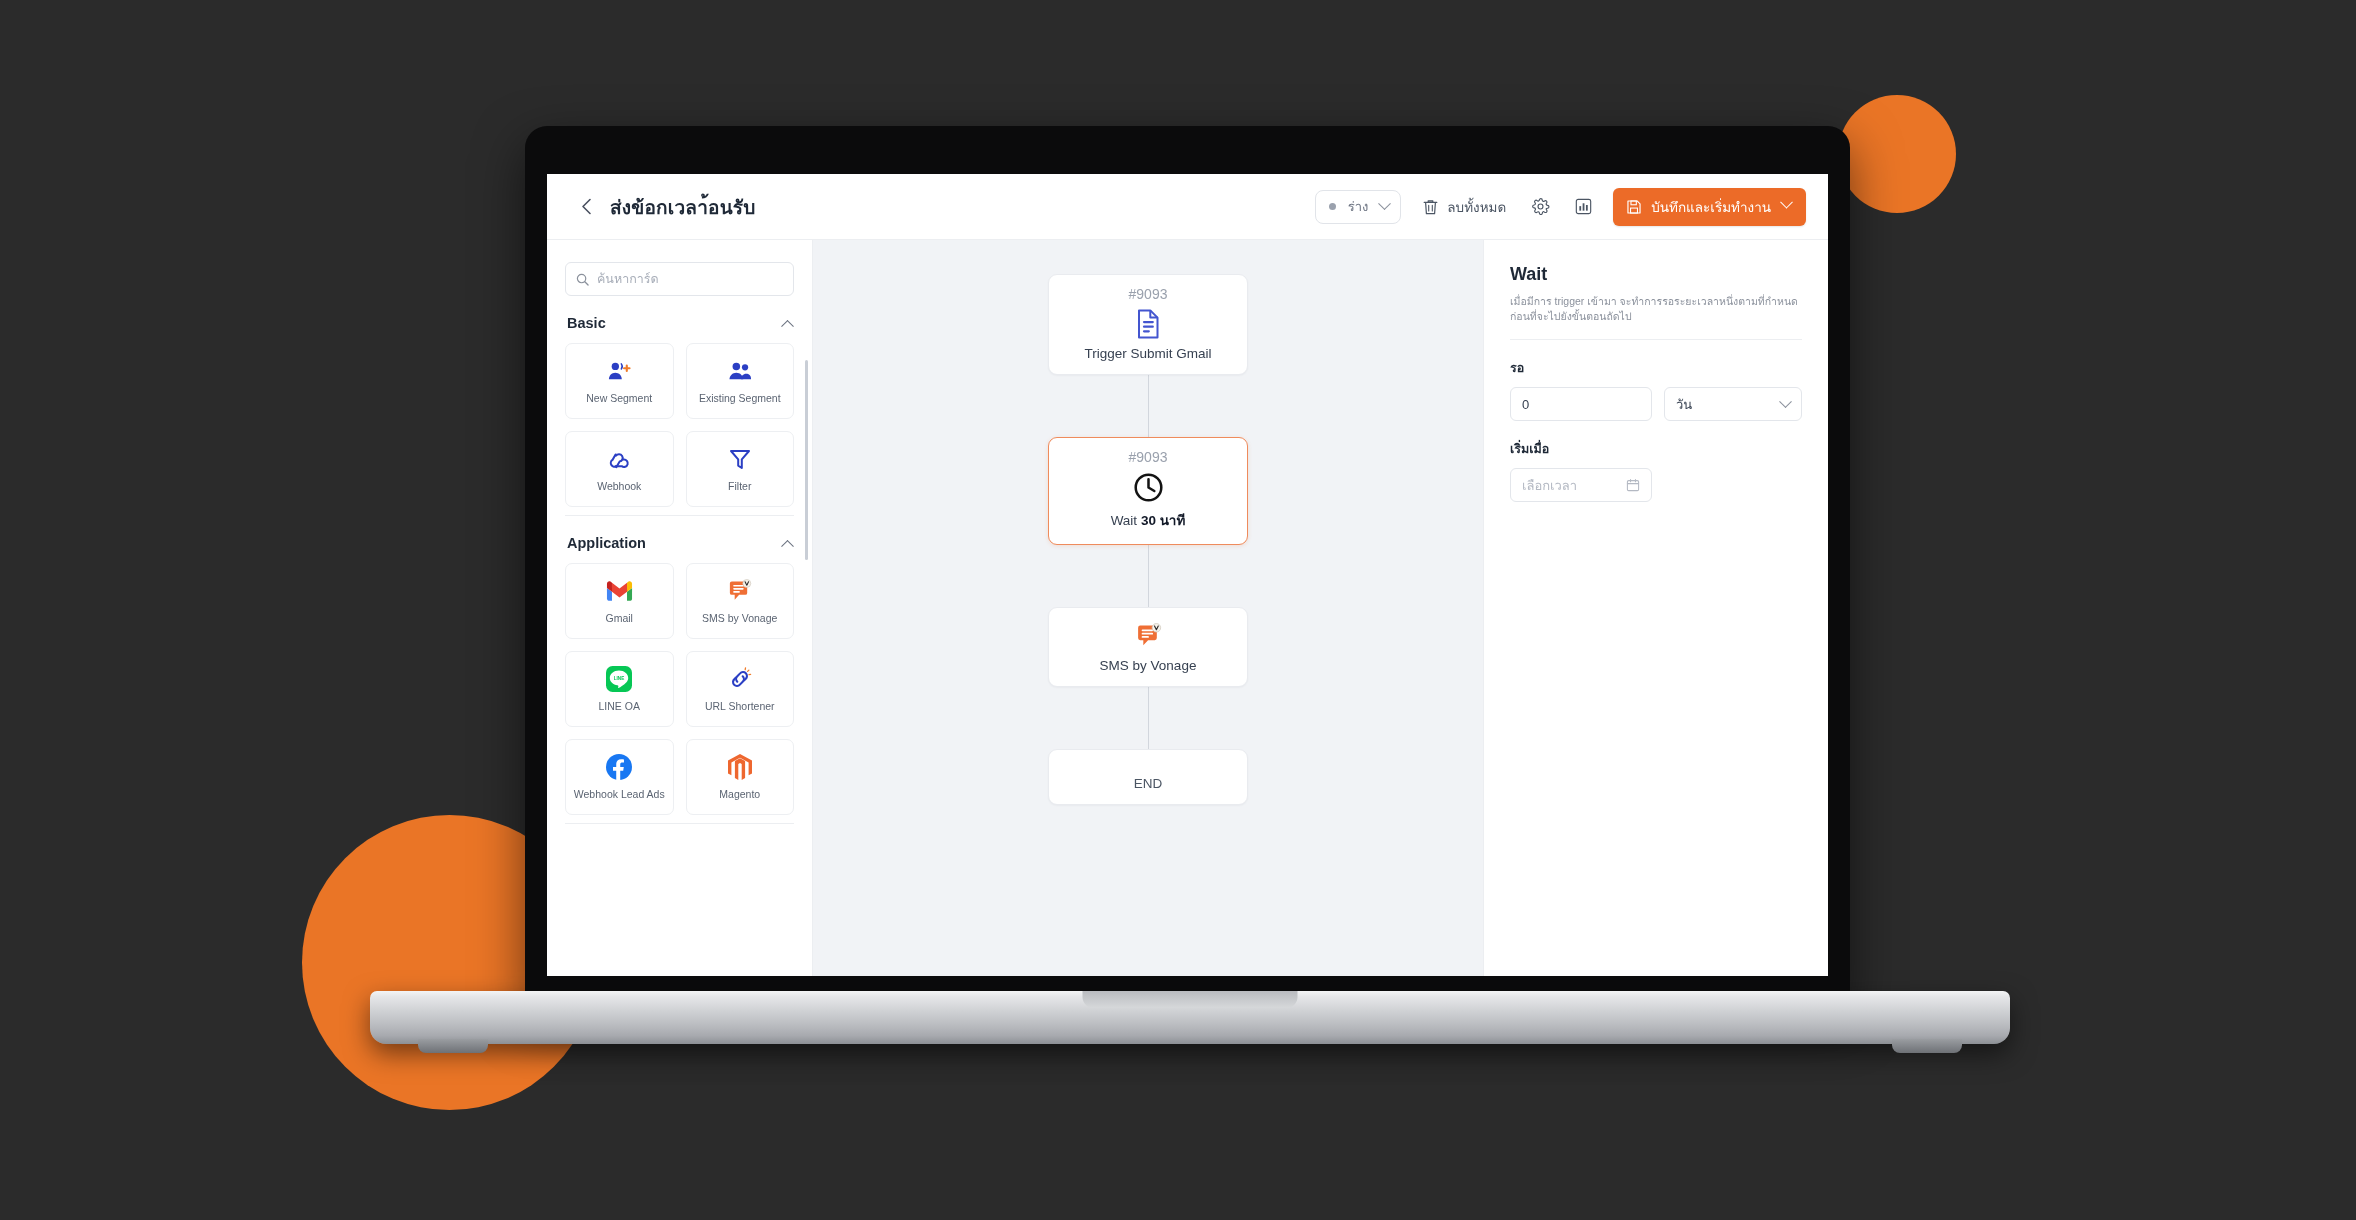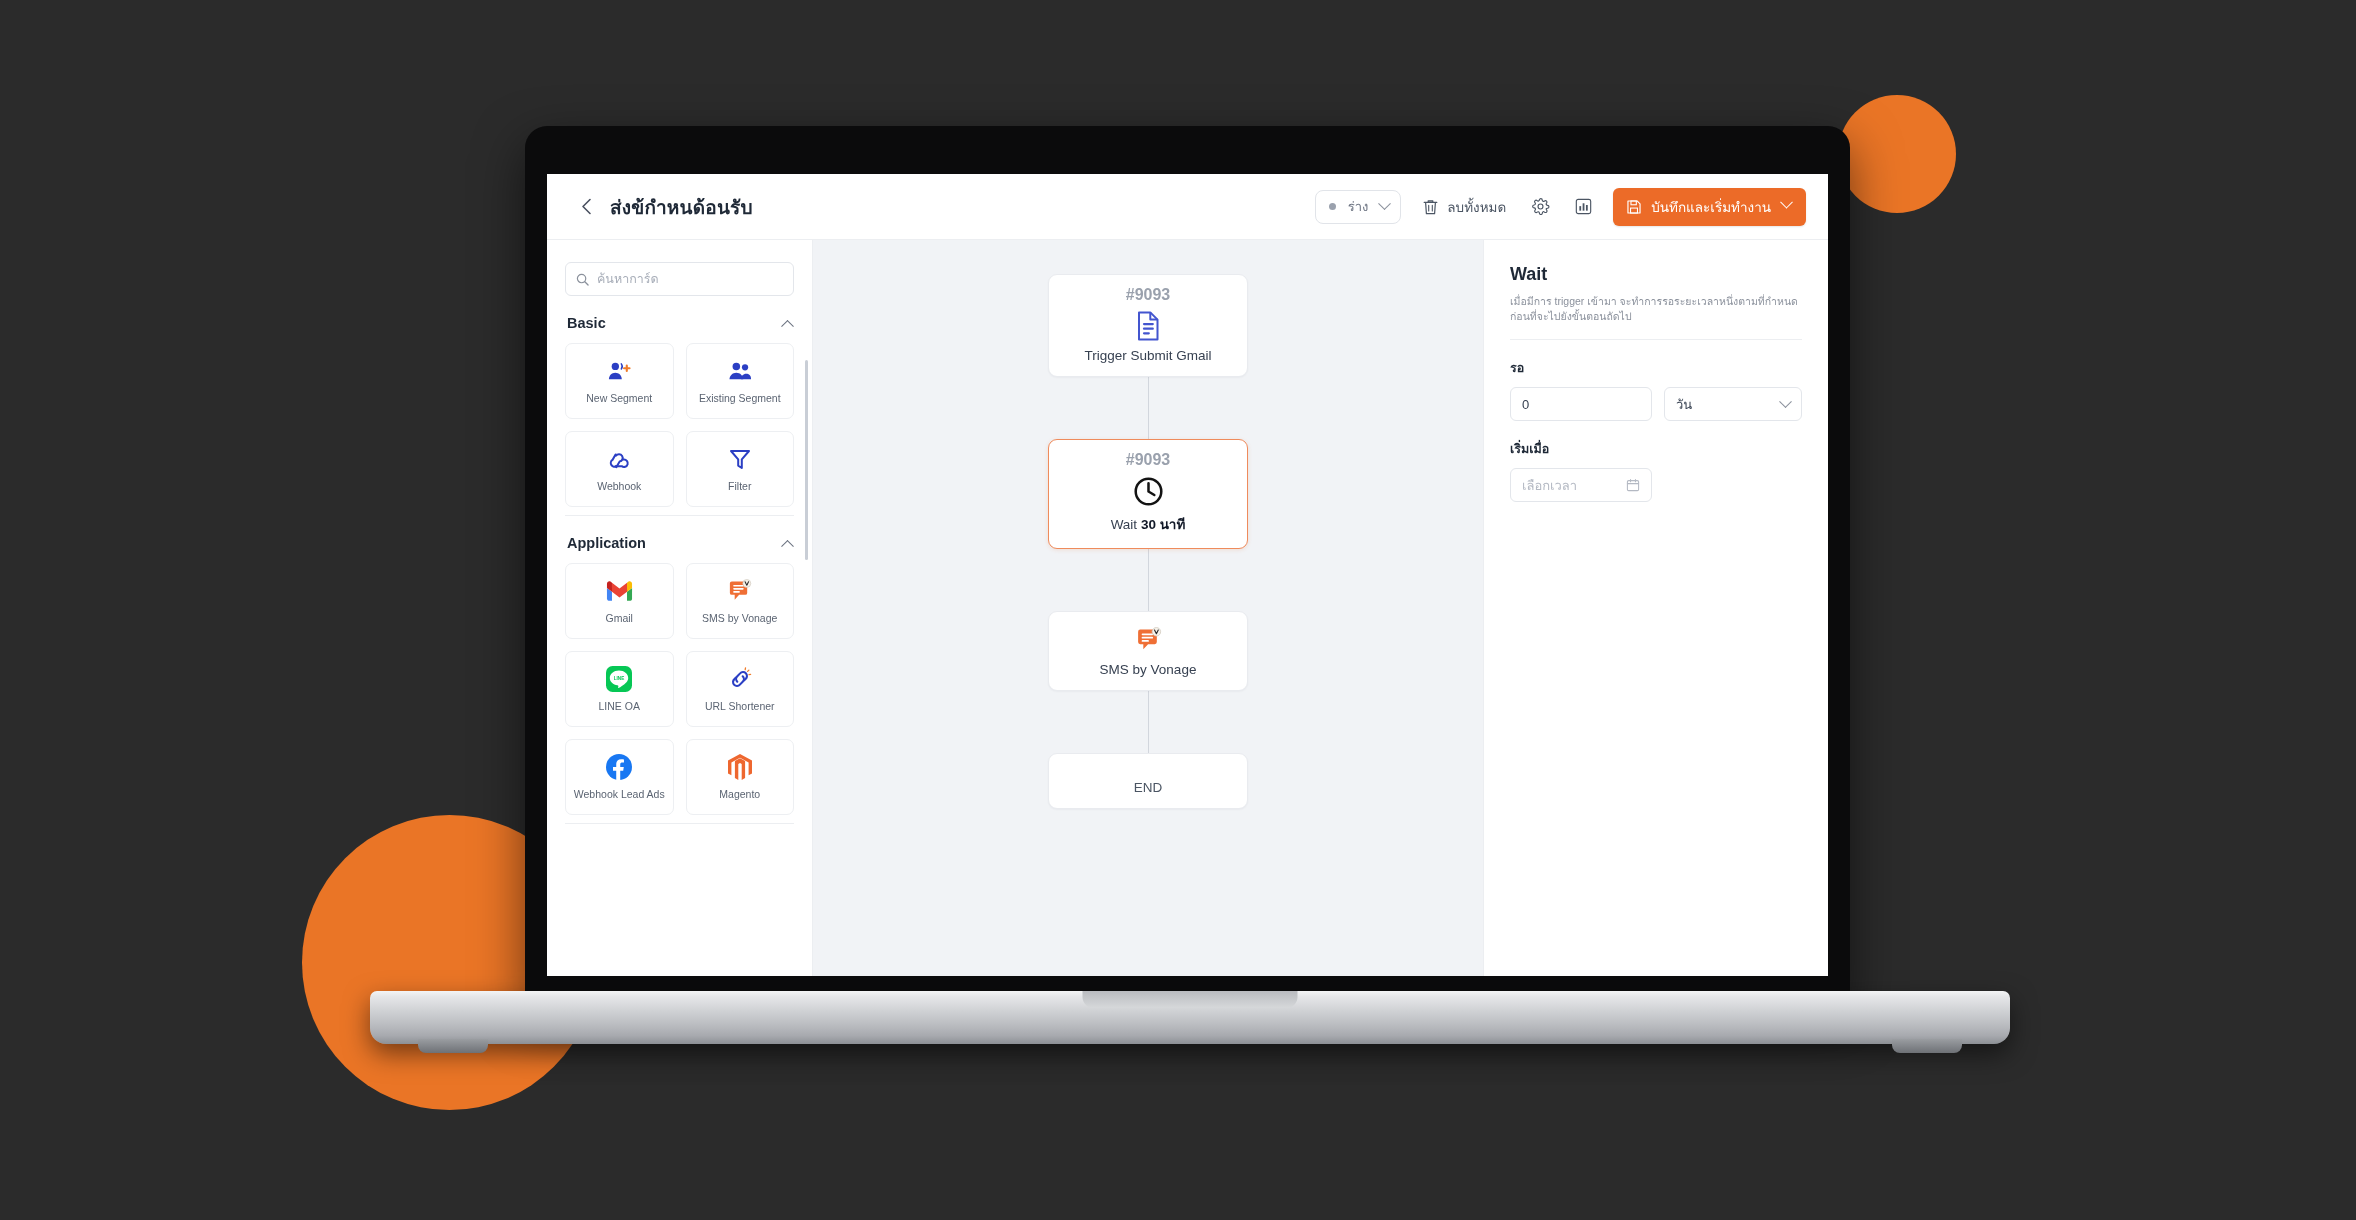--- a/index.html
+++ b/index.html
@@ -132,21 +132,21 @@
 
   
   #canvas { flex: 1; background: #f1f3f6; position: relative; overflow: hidden; }
   #flow { position: absolute; left: 50%; transform: translateX(-50%); top: 34px; width: 200px; }
   .node {
     width: 200px; background: #fff; border: 1px solid #e9ebef; border-radius: 9px;
     padding: 11px 10px 13px 10px; display: flex; flex-direction: column; align-items: center;
     gap: 5px; box-shadow: 0 1px 2px rgba(16,24,40,.04); cursor: pointer; position: relative;
   }
   .node.selected { border: 1.5px solid #ef8b5c; box-shadow: 0 1px 4px rgba(236,107,40,.16); }
-  .node-id { font-size: 16px; color: #9aa1ad; font-weight: bold; }
+  .node-id { font-size: 14px; color: #9aa1ad; }
   .node-icon { height: 34px; display: flex; align-items: center; justify-content: center; }
   .node-title { font-size: 13.5px; color: #374151; }
   .node-title b { font-weight: 700; color: #111827; }
   .connector { width: 1px; height: 62px; background: #d2d6dd; margin: 0 auto; }
   .node.end { padding-top: 26px; align-items: center; }
   .end-label { font-size: 13.5px; color: #4b5563; }
 
   
   #rightpanel {
     width: 345px; flex: 0 0 345px; background: #fff; border-left: 1px solid #eceef1;
@@ -181,21 +181,21 @@
       <div id="laptop-screen">
 
         <div id="app">
 
           <div id="topbar">
             <button id="back-btn">
               <svg width="11" height="17" viewBox="0 0 11 17" fill="none">
                 <path d="M9 1.5L2 8.5L9 15.5" stroke="#4a5160" stroke-width="1.6" stroke-linecap="round" stroke-linejoin="round"></path>
               </svg>
             </button>
-            <div id="page-title">ส่งข้กำหนด้อนรับ</div>
+            <div id="page-title">ส่งข้อกเวลา้อนรับ</div>
 
             <div id="topbar-spacer"></div>
 
             <div id="topbar-actions">
 
               <div id="status-select">
                 <span id="status-dot"></span>
                 <span id="status-label">ร่าง</span>
                 <span class="chev"></span>
               </div>

